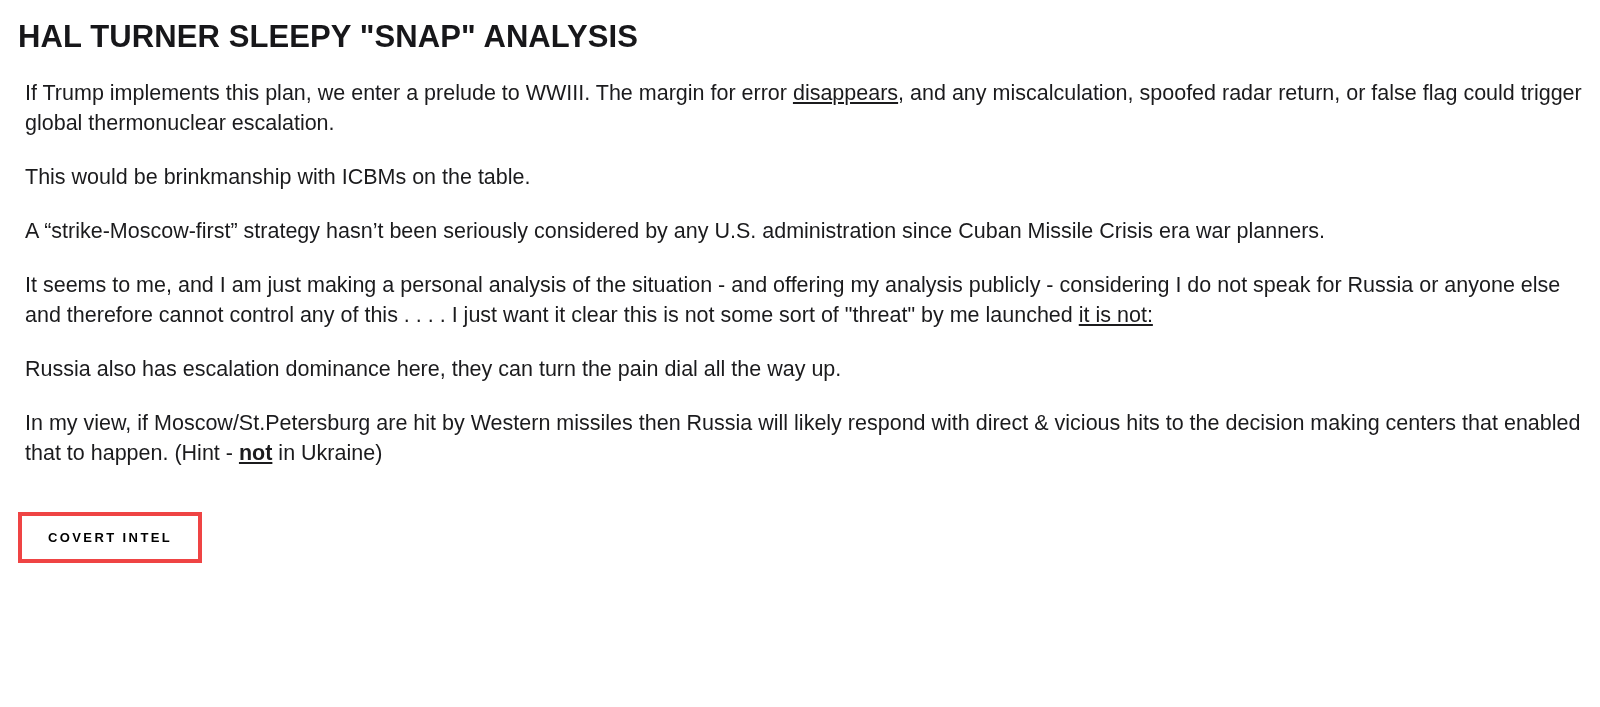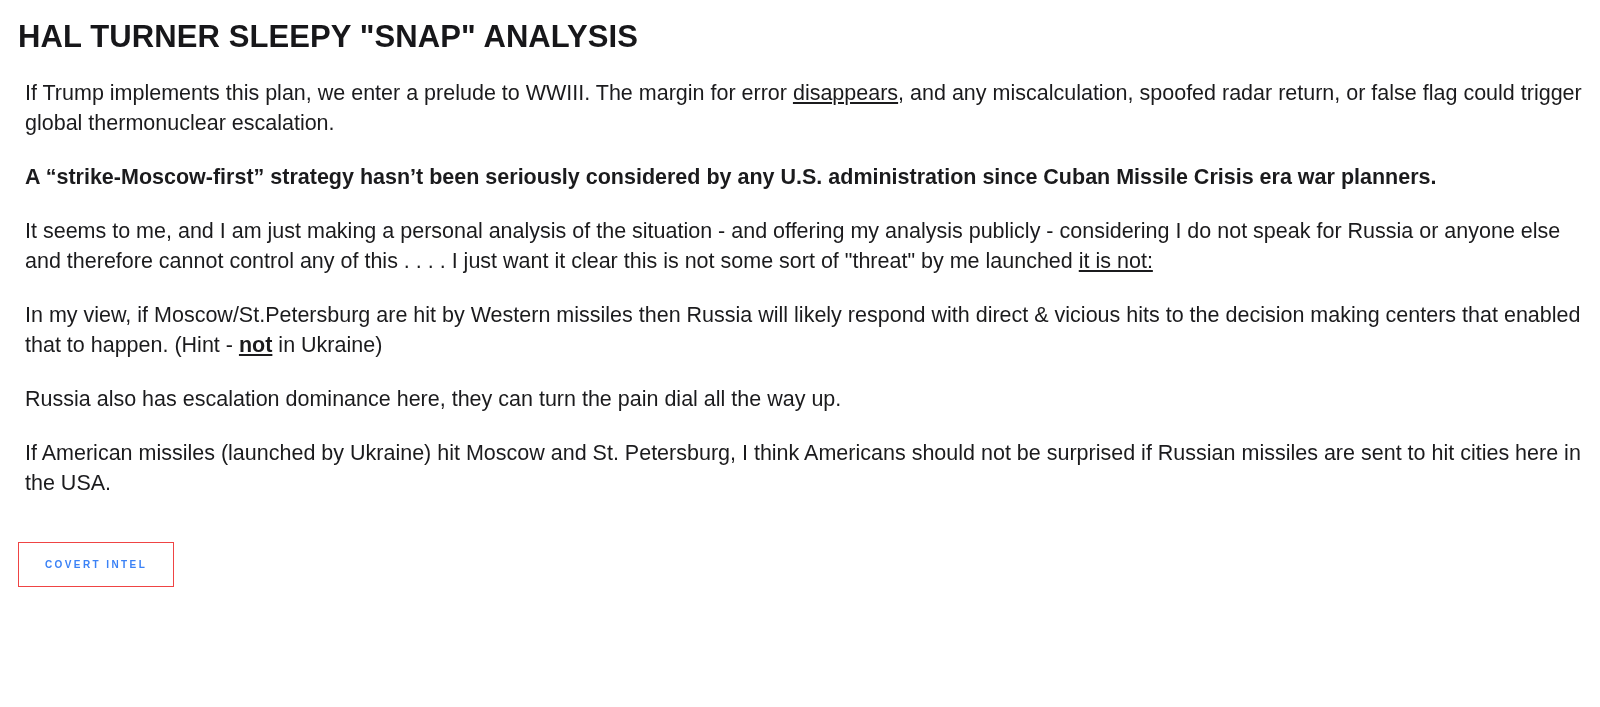--- a/index.html
+++ b/index.html
@@ -29,65 +29,65 @@
     color: #17171a;
   }
   .para {
     font-size: 21.5px;
     line-height: 30px;
     margin: 0 0 24px 7px;
     color: #1b1b1d;
     max-width: 1566px;
   }
   .para.bold {
-    font-weight: bold;
+    font-weight: normal;
   }
   .u { text-decoration: underline; }
   .bu { font-weight: bold; text-decoration: underline; }
 
   .btn-row {
     padding: 20px 18px 0 18px;
   }
   .covert-btn {
     display: inline-block;
     background: #ffffff;
-    border: 1px solid #ef4444;
-    color: #3b82f6;
-    font-size: 10px;
+    border: 4px solid #ef4444;
+    color: #000000;
+    font-size: 13px;
     font-weight: bold;
     letter-spacing: 2.4px;
     padding: 14px 26px 13px 26px;
     line-height: 16px;
     cursor: pointer;
     font-family: "Liberation Sans", "DejaVu Sans", sans-serif;
   }
 </style>
 </head>
 <body>
 
 <div class="article">
 
   <h1 class="article-title">HAL TURNER SLEEPY "SNAP" ANALYSIS</h1>
 
   <p class="para">
     <span>If Trump implements this plan, we enter a prelude to WWIII. The margin for error </span><span class="u">disappears</span><span>, and any miscalculation, spoofed radar return, or false flag could trigger global thermonuclear escalation.</span>
   </p>
 
+  <p class="para">This would be brinkmanship with ICBMs on the table.</p>
 
   <p class="para bold">A “strike-Moscow-first” strategy hasn’t been seriously considered by any U.S. administration since Cuban Missile Crisis era war planners.</p>
 
   <p class="para">
     <span>It seems to me, and I am just making a personal analysis of the situation - and offering my analysis publicly - considering I do not speak for Russia or anyone else and therefore cannot control any of this . . . .   I just want it clear this is not some sort of "threat" by me launched </span><span class="u">it is not:</span>
   </p>
 
+  <p class="para">Russia also has escalation dominance here, they can turn the pain dial all the way up.</p>
+
   <p class="para">
     <span>In my view, if Moscow/St.Petersburg are hit by Western missiles then Russia will likely respond with direct &amp; vicious hits to the decision making centers that enabled that to happen. (Hint - </span><span class="bu">not</span><span> in Ukraine)</span>
   </p>
 
-  <p class="para">Russia also has escalation dominance here, they can turn the pain dial all the way up.</p>
-
-  <p class="para">If American missiles (launched by Ukraine) hit Moscow and St. Petersburg, I think Americans should not be surprised if Russian missiles are sent to hit cities here in the USA.</p>
 
 </div>
 
 <div class="btn-row">
   <button class="covert-btn">COVERT INTEL</button>
 </div>
 
 </body></html>

